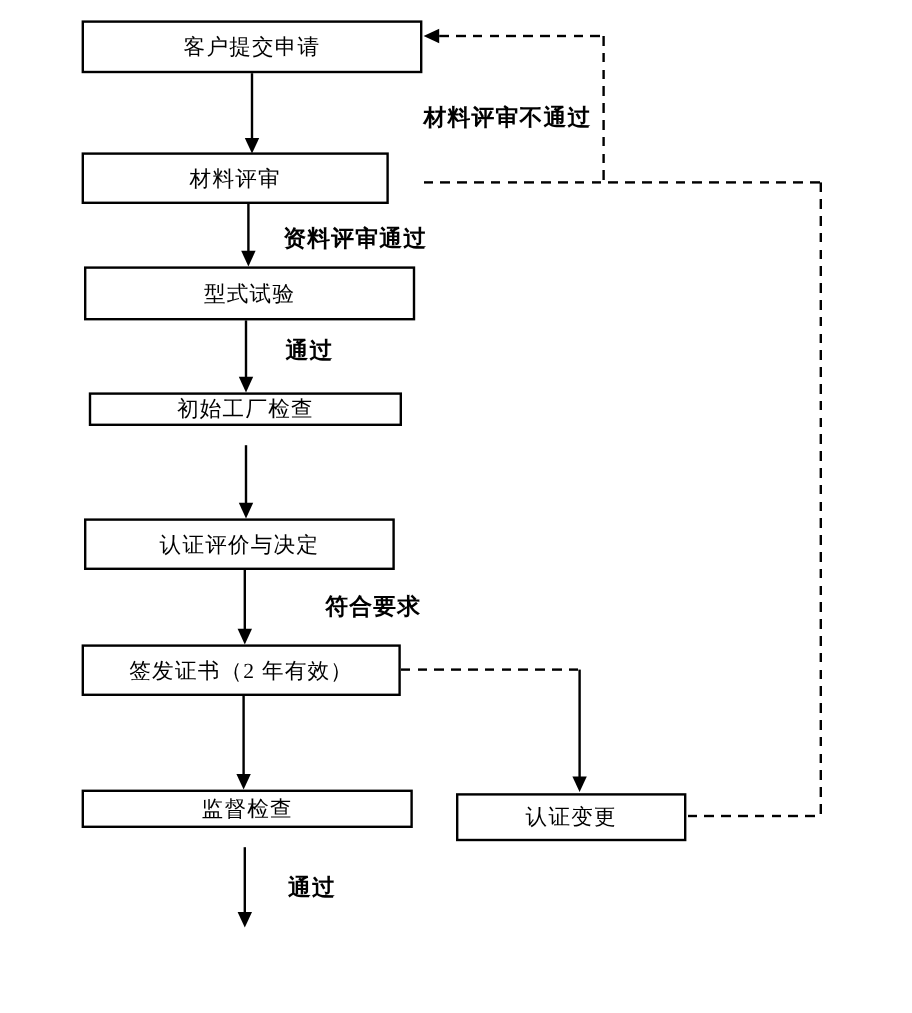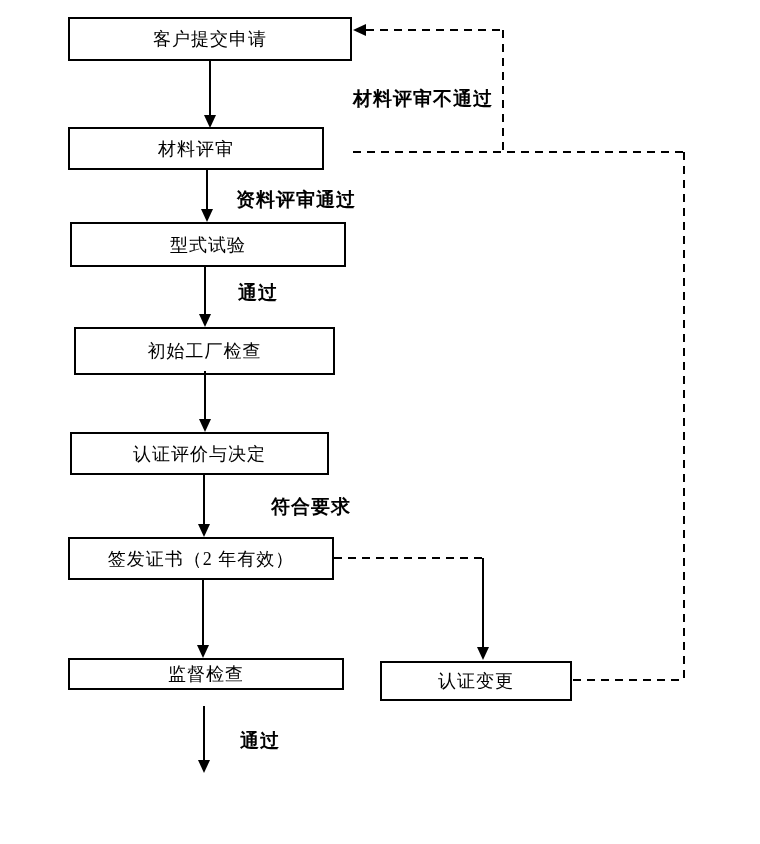--- a/index.html
+++ b/index.html
@@ -77,21 +77,21 @@
   </div>
 
   <div class="node" style="left:68px; top:127px; width:256px; height:43px;">
     <span>材料评审</span>
   </div>
 
   <div class="node" style="left:70px; top:222px; width:276px; height:45px;">
     <span>型式试验</span>
   </div>
 
-  <div class="node" style="left:74px; top:327px; width:261px; height:48px;">
+  <div class="node" style="left:74px; top:327px; width:261px; height:28px;">
     <span>初始工厂检查</span>
   </div>
 
   <div class="node" style="left:70px; top:432px; width:259px; height:43px;">
     <span>认证评价与决定</span>
   </div>
 
   <div class="node" style="left:68px; top:537px; width:266px; height:43px;">
     <span>签发证书（2 年有效）</span>
   </div>

